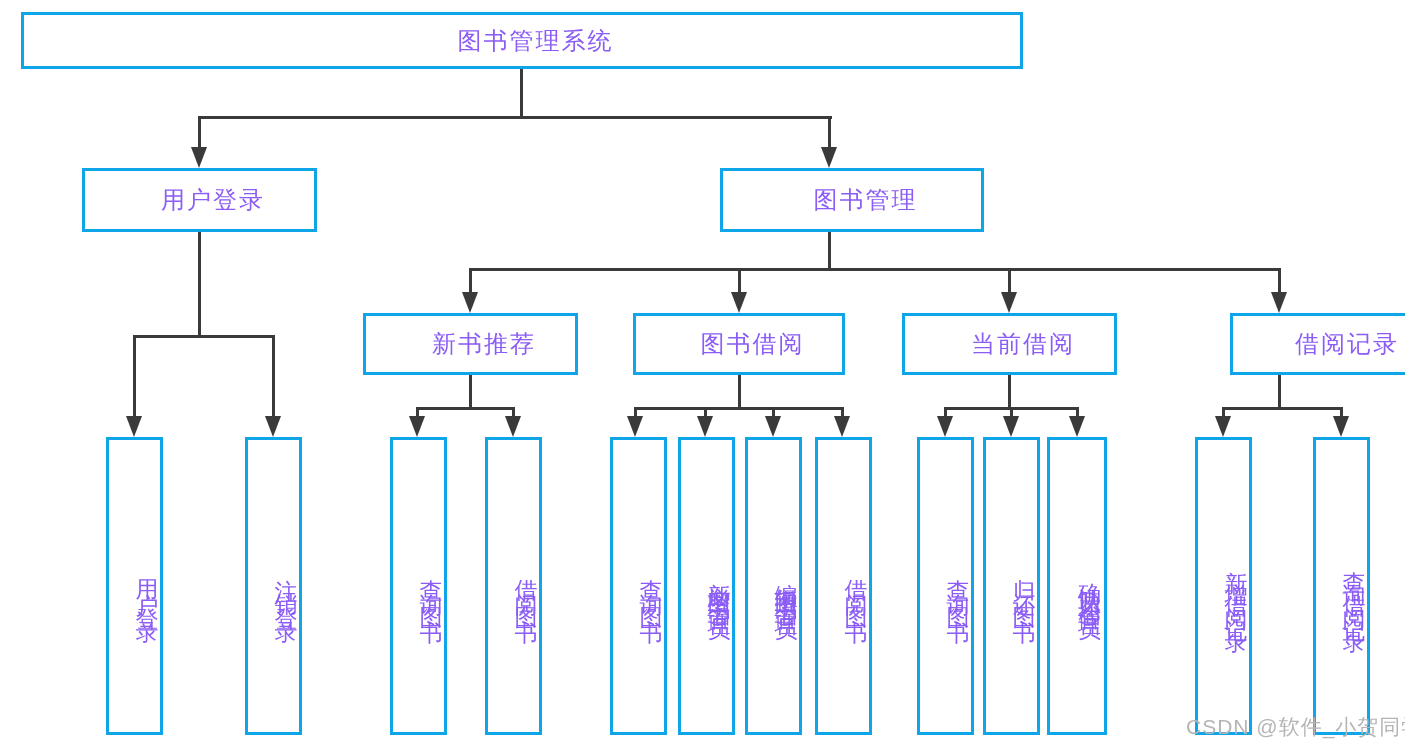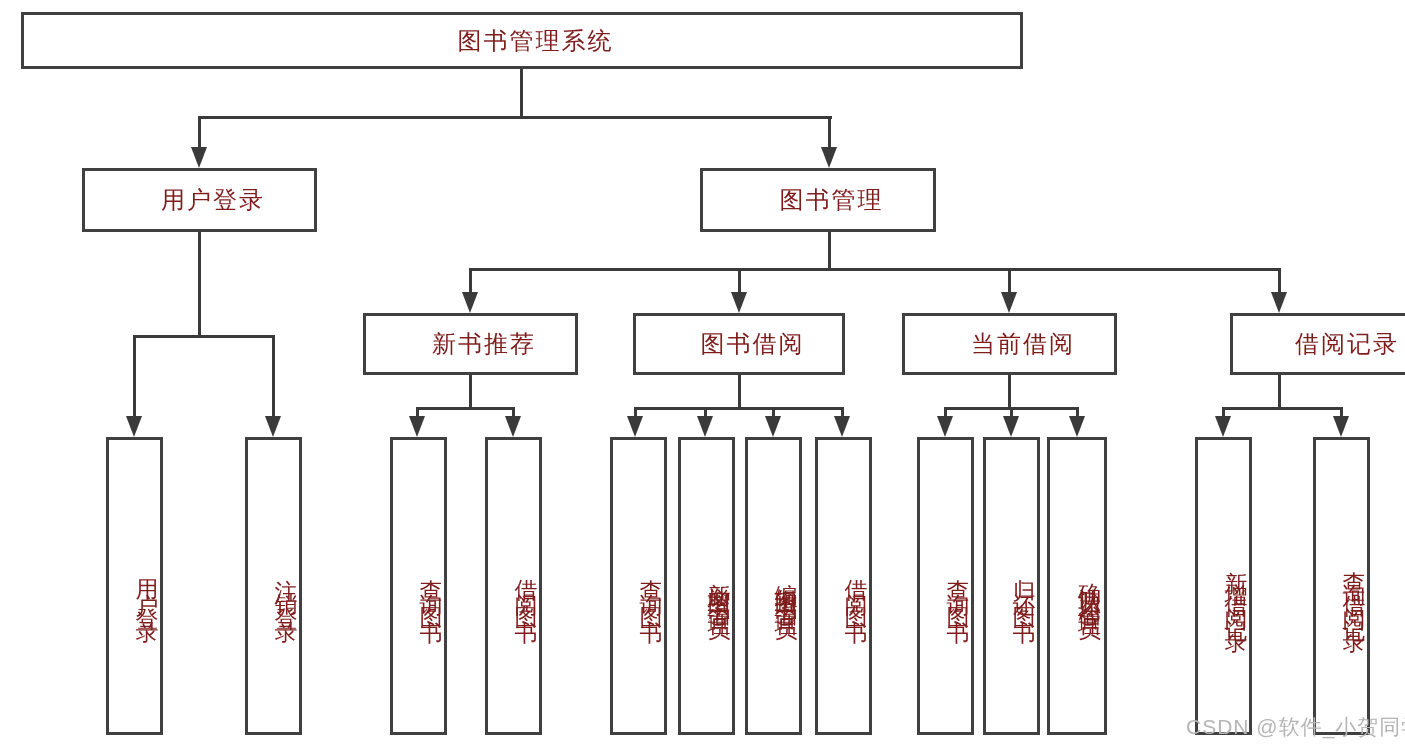--- a/index.html
+++ b/index.html
@@ -7,25 +7,25 @@
     position:relative;
     width:1405px;height:747px;
     background:#fff;
     font-family:"Liberation Sans","DejaVu Sans",sans-serif;
     overflow:hidden;
   }
   .box{
     position:absolute;
     box-sizing:border-box;
     background:#fff;
-    border:3px solid #404040;
+    border:3px solid #0ea5e9;
     display:flex;
     align-items:center;
     justify-content:center;
-    color:#7f1d1d;
+    color:#8b5cf6;
     font-size:24px;
     letter-spacing:2px;
     z-index:2;
     padding-left:27px;
   }
   .vbox{
     writing-mode:vertical-rl;
     text-orientation:mixed;
     font-size:23px;
     letter-spacing:14px;
@@ -55,21 +55,21 @@
   }
 </style>
 </head>
 <body>
 
 <div id="canvas">
 
   <div class="box" style="left:21px;top:12px;width:1002px;height:57px;">图书管理系统</div>
 
   <div class="box" style="left:82px;top:168px;width:235px;height:64px;">用户登录</div>
-  <div class="box" style="left:700px;top:168px;width:236px;height:64px;">图书管理</div>
+  <div class="box" style="left:720px;top:168px;width:264px;height:64px;">图书管理</div>
 
   <div class="box" style="left:363px;top:313px;width:215px;height:62px;text-align:right;">新书推荐</div>
   <div class="box" style="left:902px;top:313px;width:215px;height:62px;">当前借阅</div>
   <div class="box" style="left:633px;top:313px;width:212px;height:62px;">图书借阅</div>
   <div class="box" style="left:1230px;top:313px;width:207px;height:62px;">借阅记录</div>
 
   <div class="box vbox" style="left:106px;top:437px;width:57px;height:298px;">用户登录</div>
   <div class="box vbox" style="left:245px;top:437px;width:57px;height:298px;">注销登录</div>
 
   <div class="box vbox" style="left:390px;top:437px;width:57px;height:298px;">查询图书</div>

